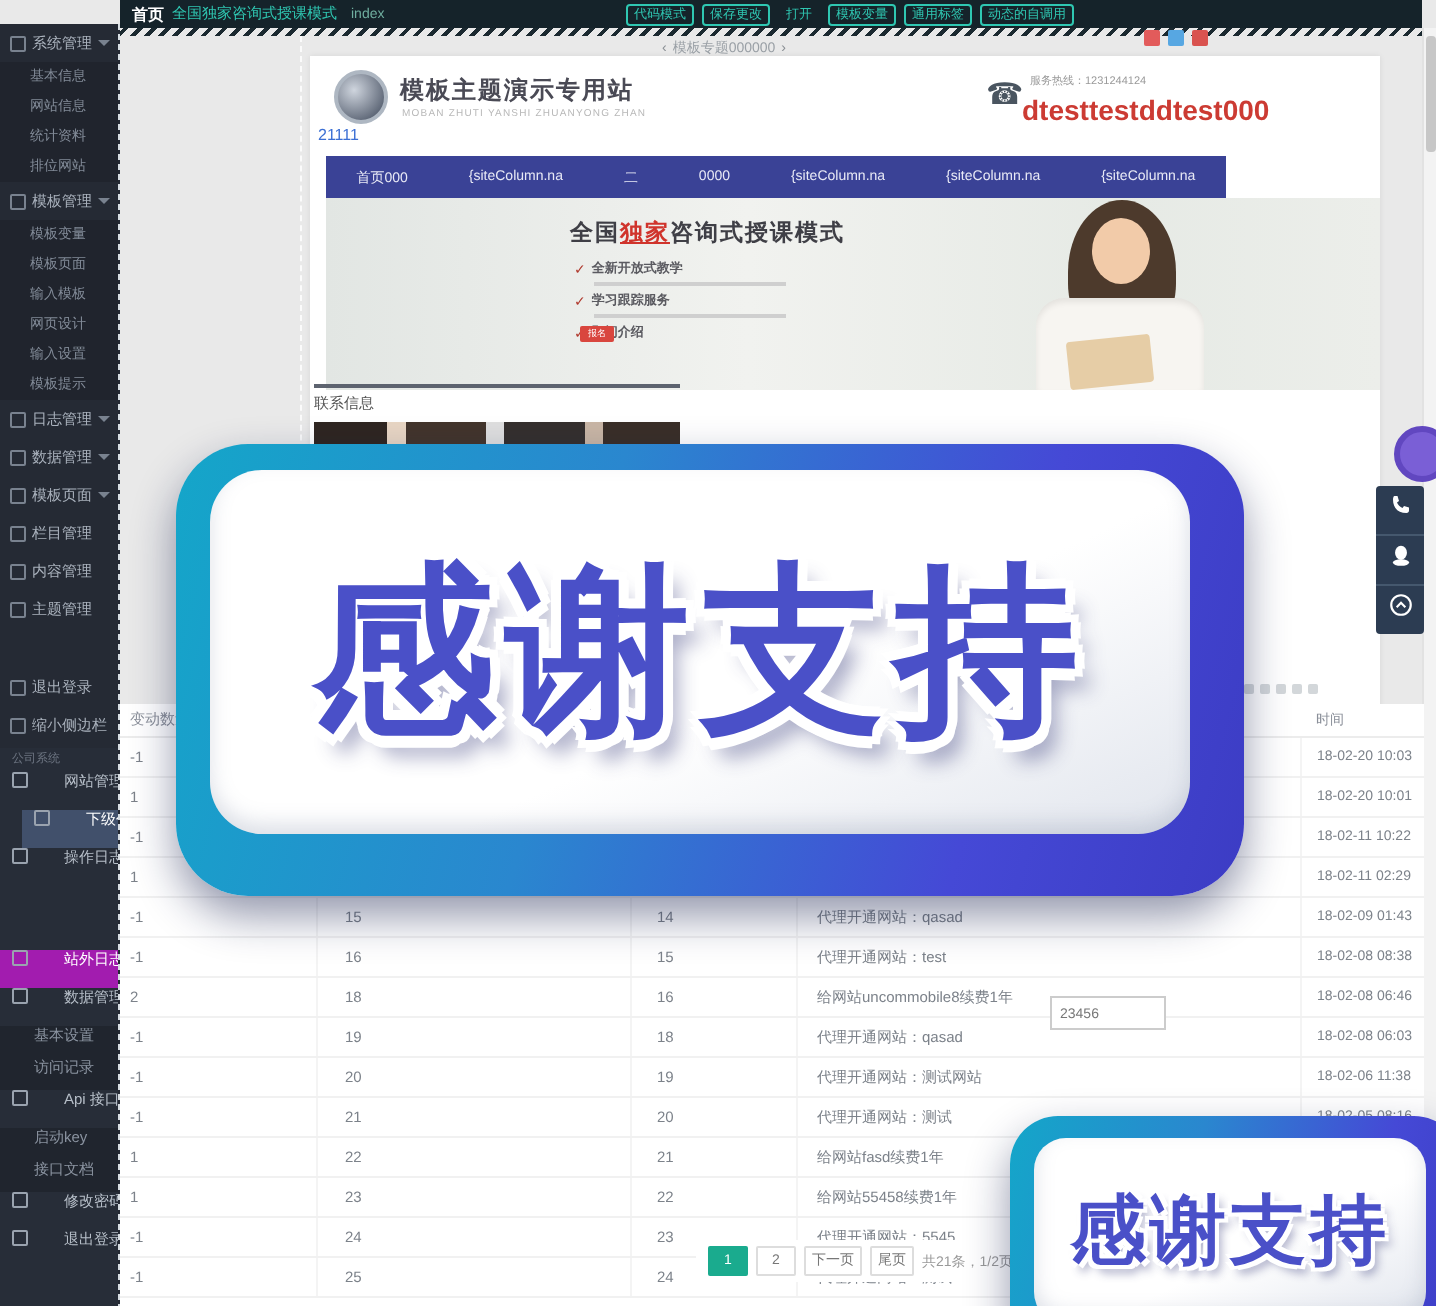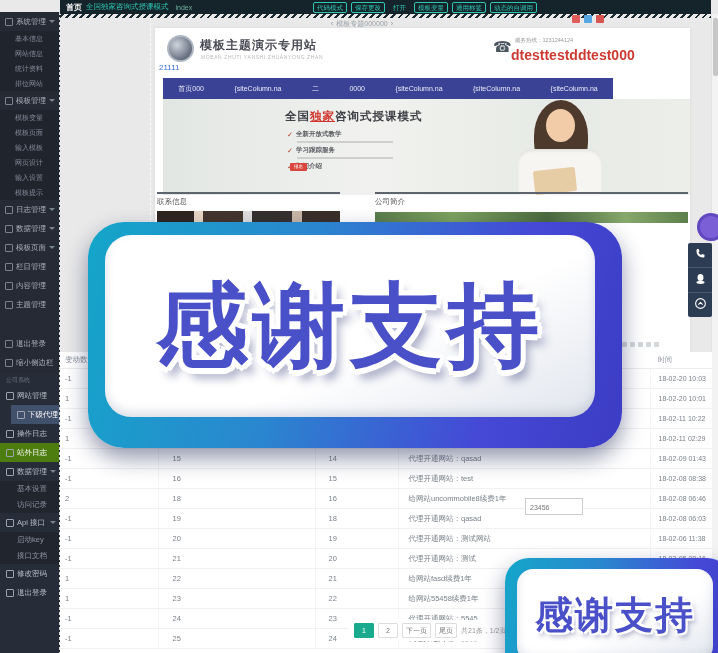--- a/index.html
+++ b/index.html
@@ -8,24 +8,24 @@
 
 .sidebar{position:absolute;left:0;top:12px;width:60px;height:653px;background:#252a34;
   border-right:1px dashed #d7dde2;box-sizing:border-box;z-index:5;}
 .s1-group{display:flex;align-items:center;gap:3px;height:19px;padding:0 4px 0 5px;color:#aab2bd;font-size:7.5px;white-space:nowrap;overflow:hidden;}
 .s1-sub{height:15px;line-height:15px;padding-left:15px;color:#828b98;font-size:7px;background:#20242d;white-space:nowrap;overflow:hidden;}
 .s1-gap{margin-top:20px;}
 .mi{flex:none;width:6px;height:6px;border:1px solid #79828f;border-radius:1px;}
 .car{margin-left:auto;width:0;height:0;border-left:3px solid transparent;border-right:3px solid transparent;border-top:3px solid #79828f;}
 .agent{position:absolute;left:0;top:362px;width:59px;height:291px;background:#272d38;}
 .agent-heading{height:12px;line-height:12px;font-size:6px;color:#6c7481;padding-left:6px;}
-.s2-item{display:flex;align-items:center;gap:3px;height:19px;padding:0 3px 0 6px;color:#b7bfc9;font-size:7.5px;white-space:nowrap;overflow:hidden;}
+.s2-item{display:flex;align-items:flex-start;gap:18px;height:19px;padding:0 3px 0 6px;color:#b7bfc9;font-size:7.5px;white-space:nowrap;overflow:hidden;}
 .s2-item .mi{border-color:#9aa3af;}
 .s2-item.sub{padding-left:17px;height:16px;color:#8a93a0;background:#20252e;}
-.s2-item.active{background:#4d7c0f;color:#fff;}
+.s2-item.active{background:#a21caf;color:#fff;margin-top:32px;}
 .s2-item.highlight{background:#41506b;color:#fff;margin-left:11px;}
 
 .topbar{position:absolute;left:60px;top:0;width:651px;height:14px;background:#15232a;display:flex;align-items:center;gap:4px;padding:0 6px;box-sizing:border-box;z-index:6;}
 .tb-home{color:#fff;font-size:8px;font-weight:bold;}
 .tb-title{color:#2fc7b2;font-size:7.5px;}
 .tb-suffix{color:#6fae9f;font-size:7px;margin-left:3px;}
 #tb-buttons{margin-left:auto;margin-right:168px;display:flex;gap:4px;}
 .tb-btn{border:1px solid #2fc7b2;color:#2fc7b2;font-size:6.5px;line-height:9px;padding:0 3px;border-radius:2px;white-space:nowrap;}
 .tb-btn.plain{border-color:transparent;}
 
@@ -295,24 +295,20 @@
               <span class="bn-pt">顾问介绍</span>
             </div>
           </div>
         <div class="bn-btn">报名</div>
       </div>
 
       <div class="sec sec-left">
         <span>联系信息</span>
         <div class="faces"></div>
       </div>
-      <div class="sec sec-right">
-        <span>公司简介</span>
-        <div class="green-strip"></div>
-      </div>
     </section>
 
     <div class="float-widget" id="float-widget">
         <div class="fw-cell">
           <span class="fw-ic"><svg viewBox="0 0 24 24" width="12" height="12">
               <path fill="#fff" d="M6.5 2h3l1.5 5-2 1.5c1 2.5 3 4.5 5.5 5.5L16 12l5 1.5v3c0 1.5-1 2.5-2.5 2.5C10 19 5 14 5 5.5 5 4 5.5 2 6.5 2z"></path>
             </svg></span>
         </div>
         <div class="fw-cell">
           <span class="fw-ic"><svg viewBox="0 0 24 24" width="13" height="13">

